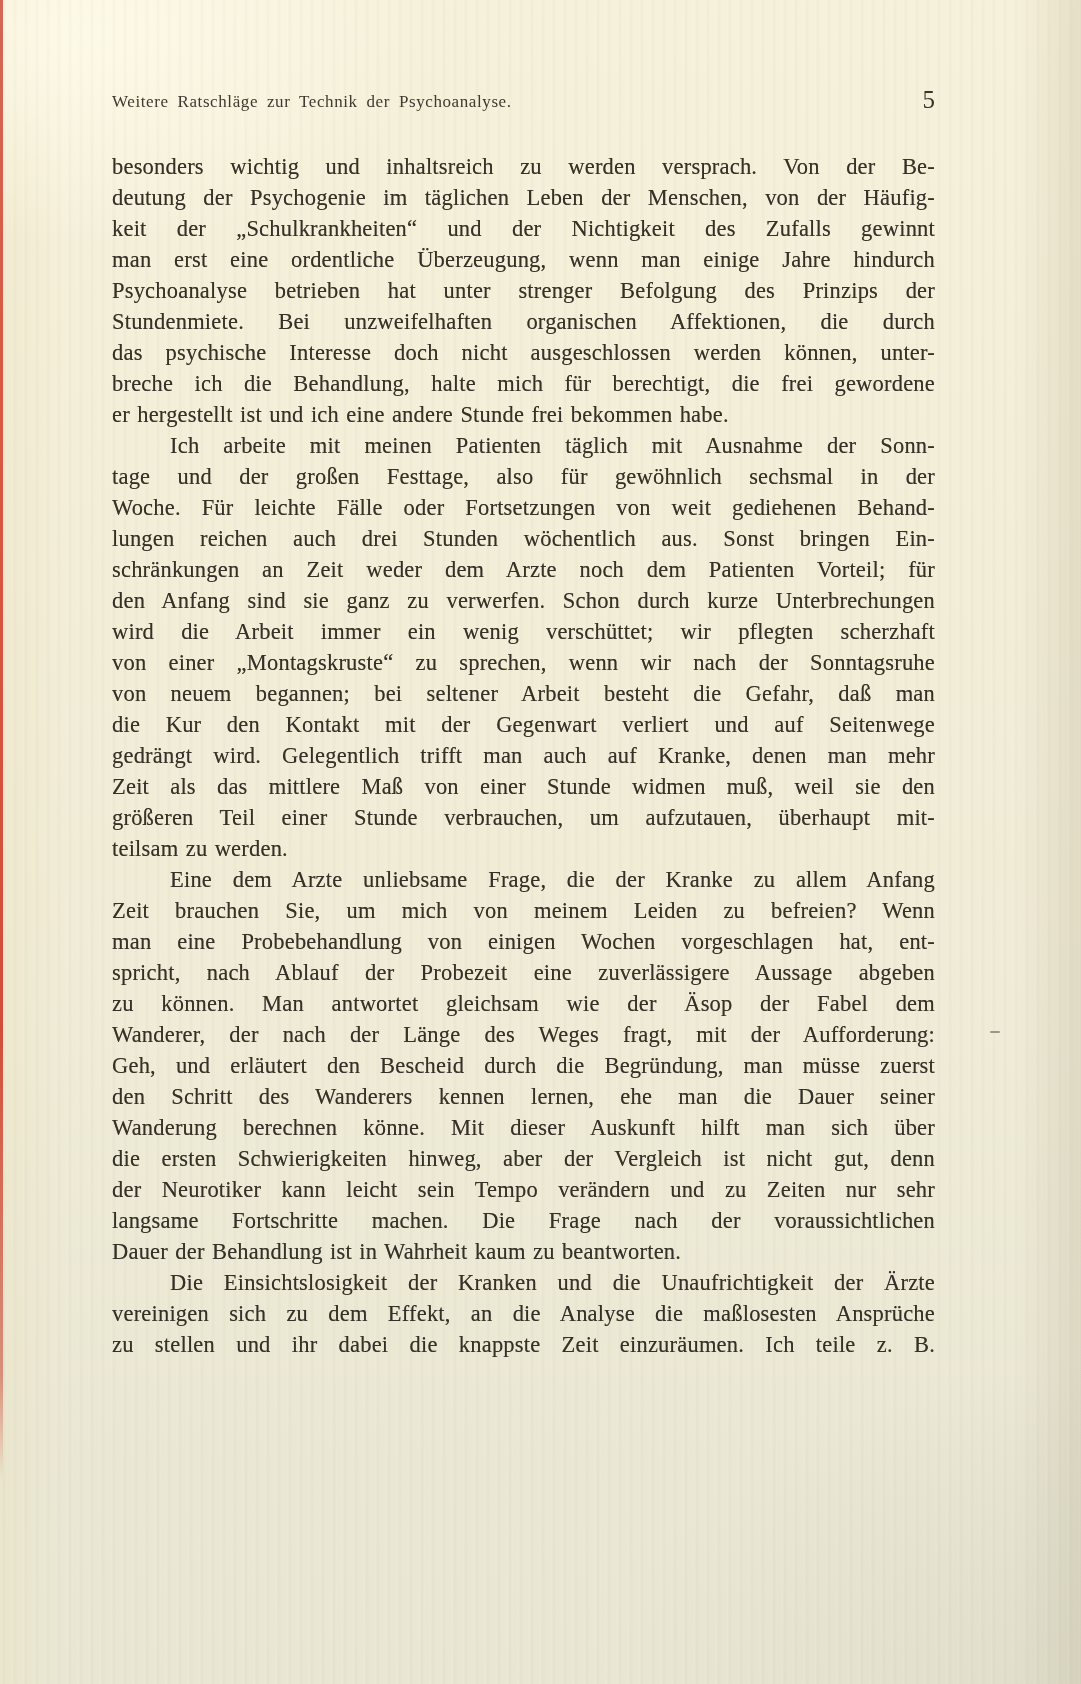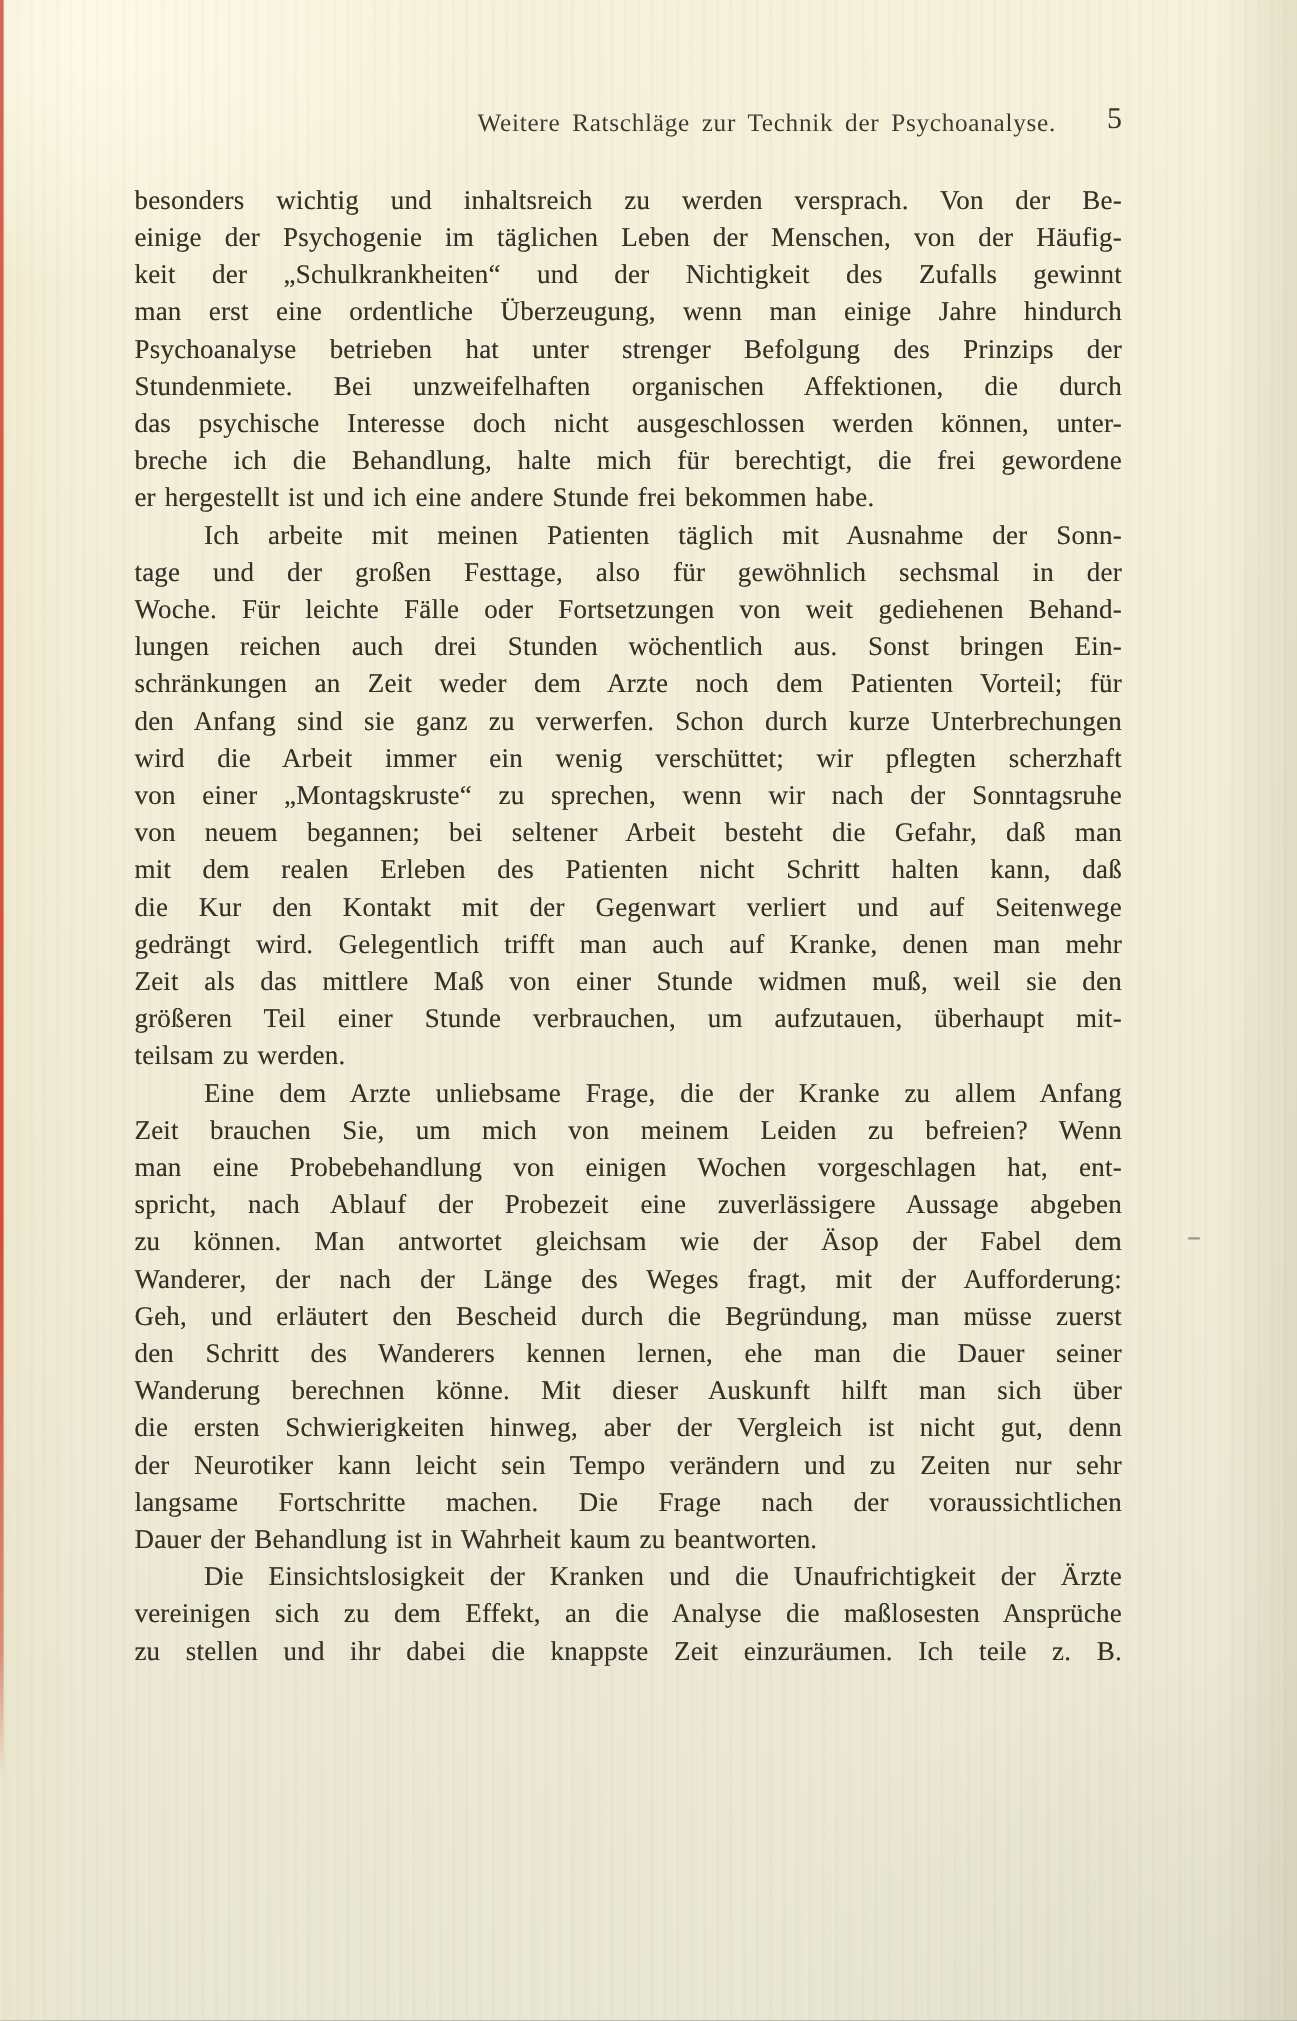--- a/index.html
+++ b/index.html
@@ -33,22 +33,22 @@
       rgba(214,72,50,0.9) 30%,
       rgba(206,62,42,0.9) 70%,
       rgba(198,56,38,0.5) 93%,
       rgba(198,56,38,0) 100%);
   }
   .running-head {
     position: absolute; left: 112px; top: 88px; width: 823px; height: 30px;
   }
   .running-head .title {
     position: absolute; left: 0; right: 55px; top: 0;
-    text-align: right;
-    font-size: 21px; line-height: 28px;
+    text-align: left;
+    font-size: 17px; line-height: 28px;
     letter-spacing: 0.6px; word-spacing: 4px;
     color: #3d3931;
   }
   .running-head .pageno {
     position: absolute; right: 0; top: -3px;
     font-size: 25px; line-height: 30px;
     color: #38342c;
   }
   .text-block {
     position: absolute; left: 112px; top: 151px; width: 823px;
@@ -78,40 +78,39 @@
   <div class="red-edge"></div>
 
   <div class="running-head">
     <div class="title">Weitere Ratschläge zur Technik der Psychoanalyse.</div>
     <div class="pageno">5</div>
   </div>
 
   <div class="text-block">
       <div class="paragraph">
         <div class="line">besonders wichtig und inhaltsreich zu werden versprach. Von der Be-</div>
-        <div class="line">einige der Psychogenie im täglichen Leben der Menschen, von der Häufig-</div>
+        <div class="line">deutung der Psychogenie im täglichen Leben der Menschen, von der Häufig-</div>
         <div class="line">keit der „Schulkrankheiten“ und der Nichtigkeit des Zufalls gewinnt</div>
         <div class="line">man erst eine ordentliche Überzeugung, wenn man einige Jahre hindurch</div>
         <div class="line">Psychoanalyse betrieben hat unter strenger Befolgung des Prinzips der</div>
         <div class="line">Stundenmiete. Bei unzweifelhaften organischen Affektionen, die durch</div>
         <div class="line">das psychische Interesse doch nicht ausgeschlossen werden können, unter-</div>
         <div class="line">breche ich die Behandlung, halte mich für berechtigt, die frei gewordene</div>
         <div class="line para-end">er hergestellt ist und ich eine andere Stunde frei bekommen habe.</div>
       </div>
       <div class="paragraph">
         <div class="line indent">Ich arbeite mit meinen Patienten täglich mit Ausnahme der Sonn-</div>
         <div class="line">tage und der großen Festtage, also für gewöhnlich sechsmal in der</div>
         <div class="line">Woche. Für leichte Fälle oder Fortsetzungen von weit gediehenen Behand-</div>
         <div class="line">lungen reichen auch drei Stunden wöchentlich aus. Sonst bringen Ein-</div>
         <div class="line">schränkungen an Zeit weder dem Arzte noch dem Patienten Vorteil; für</div>
         <div class="line">den Anfang sind sie ganz zu verwerfen. Schon durch kurze Unterbrechungen</div>
         <div class="line">wird die Arbeit immer ein wenig verschüttet; wir pflegten scherzhaft</div>
         <div class="line">von einer „Montagskruste“ zu sprechen, wenn wir nach der Sonntagsruhe</div>
         <div class="line">von neuem begannen; bei seltener Arbeit besteht die Gefahr, daß man</div>
-        <div class="line">mit dem realen Erleben des Patienten nicht Schritt halten kann, daß</div>
         <div class="line">die Kur den Kontakt mit der Gegenwart verliert und auf Seitenwege</div>
         <div class="line">gedrängt wird. Gelegentlich trifft man auch auf Kranke, denen man mehr</div>
         <div class="line">Zeit als das mittlere Maß von einer Stunde widmen muß, weil sie den</div>
         <div class="line">größeren Teil einer Stunde verbrauchen, um aufzutauen, überhaupt mit-</div>
         <div class="line para-end">teilsam zu werden.</div>
       </div>
       <div class="paragraph">
         <div class="line indent">Eine dem Arzte unliebsame Frage, die der Kranke zu allem Anfang</div>
         <div class="line">Zeit brauchen Sie, um mich von meinem Leiden zu befreien? Wenn</div>
         <div class="line">man eine Probebehandlung von einigen Wochen vorgeschlagen hat, ent-</div>

